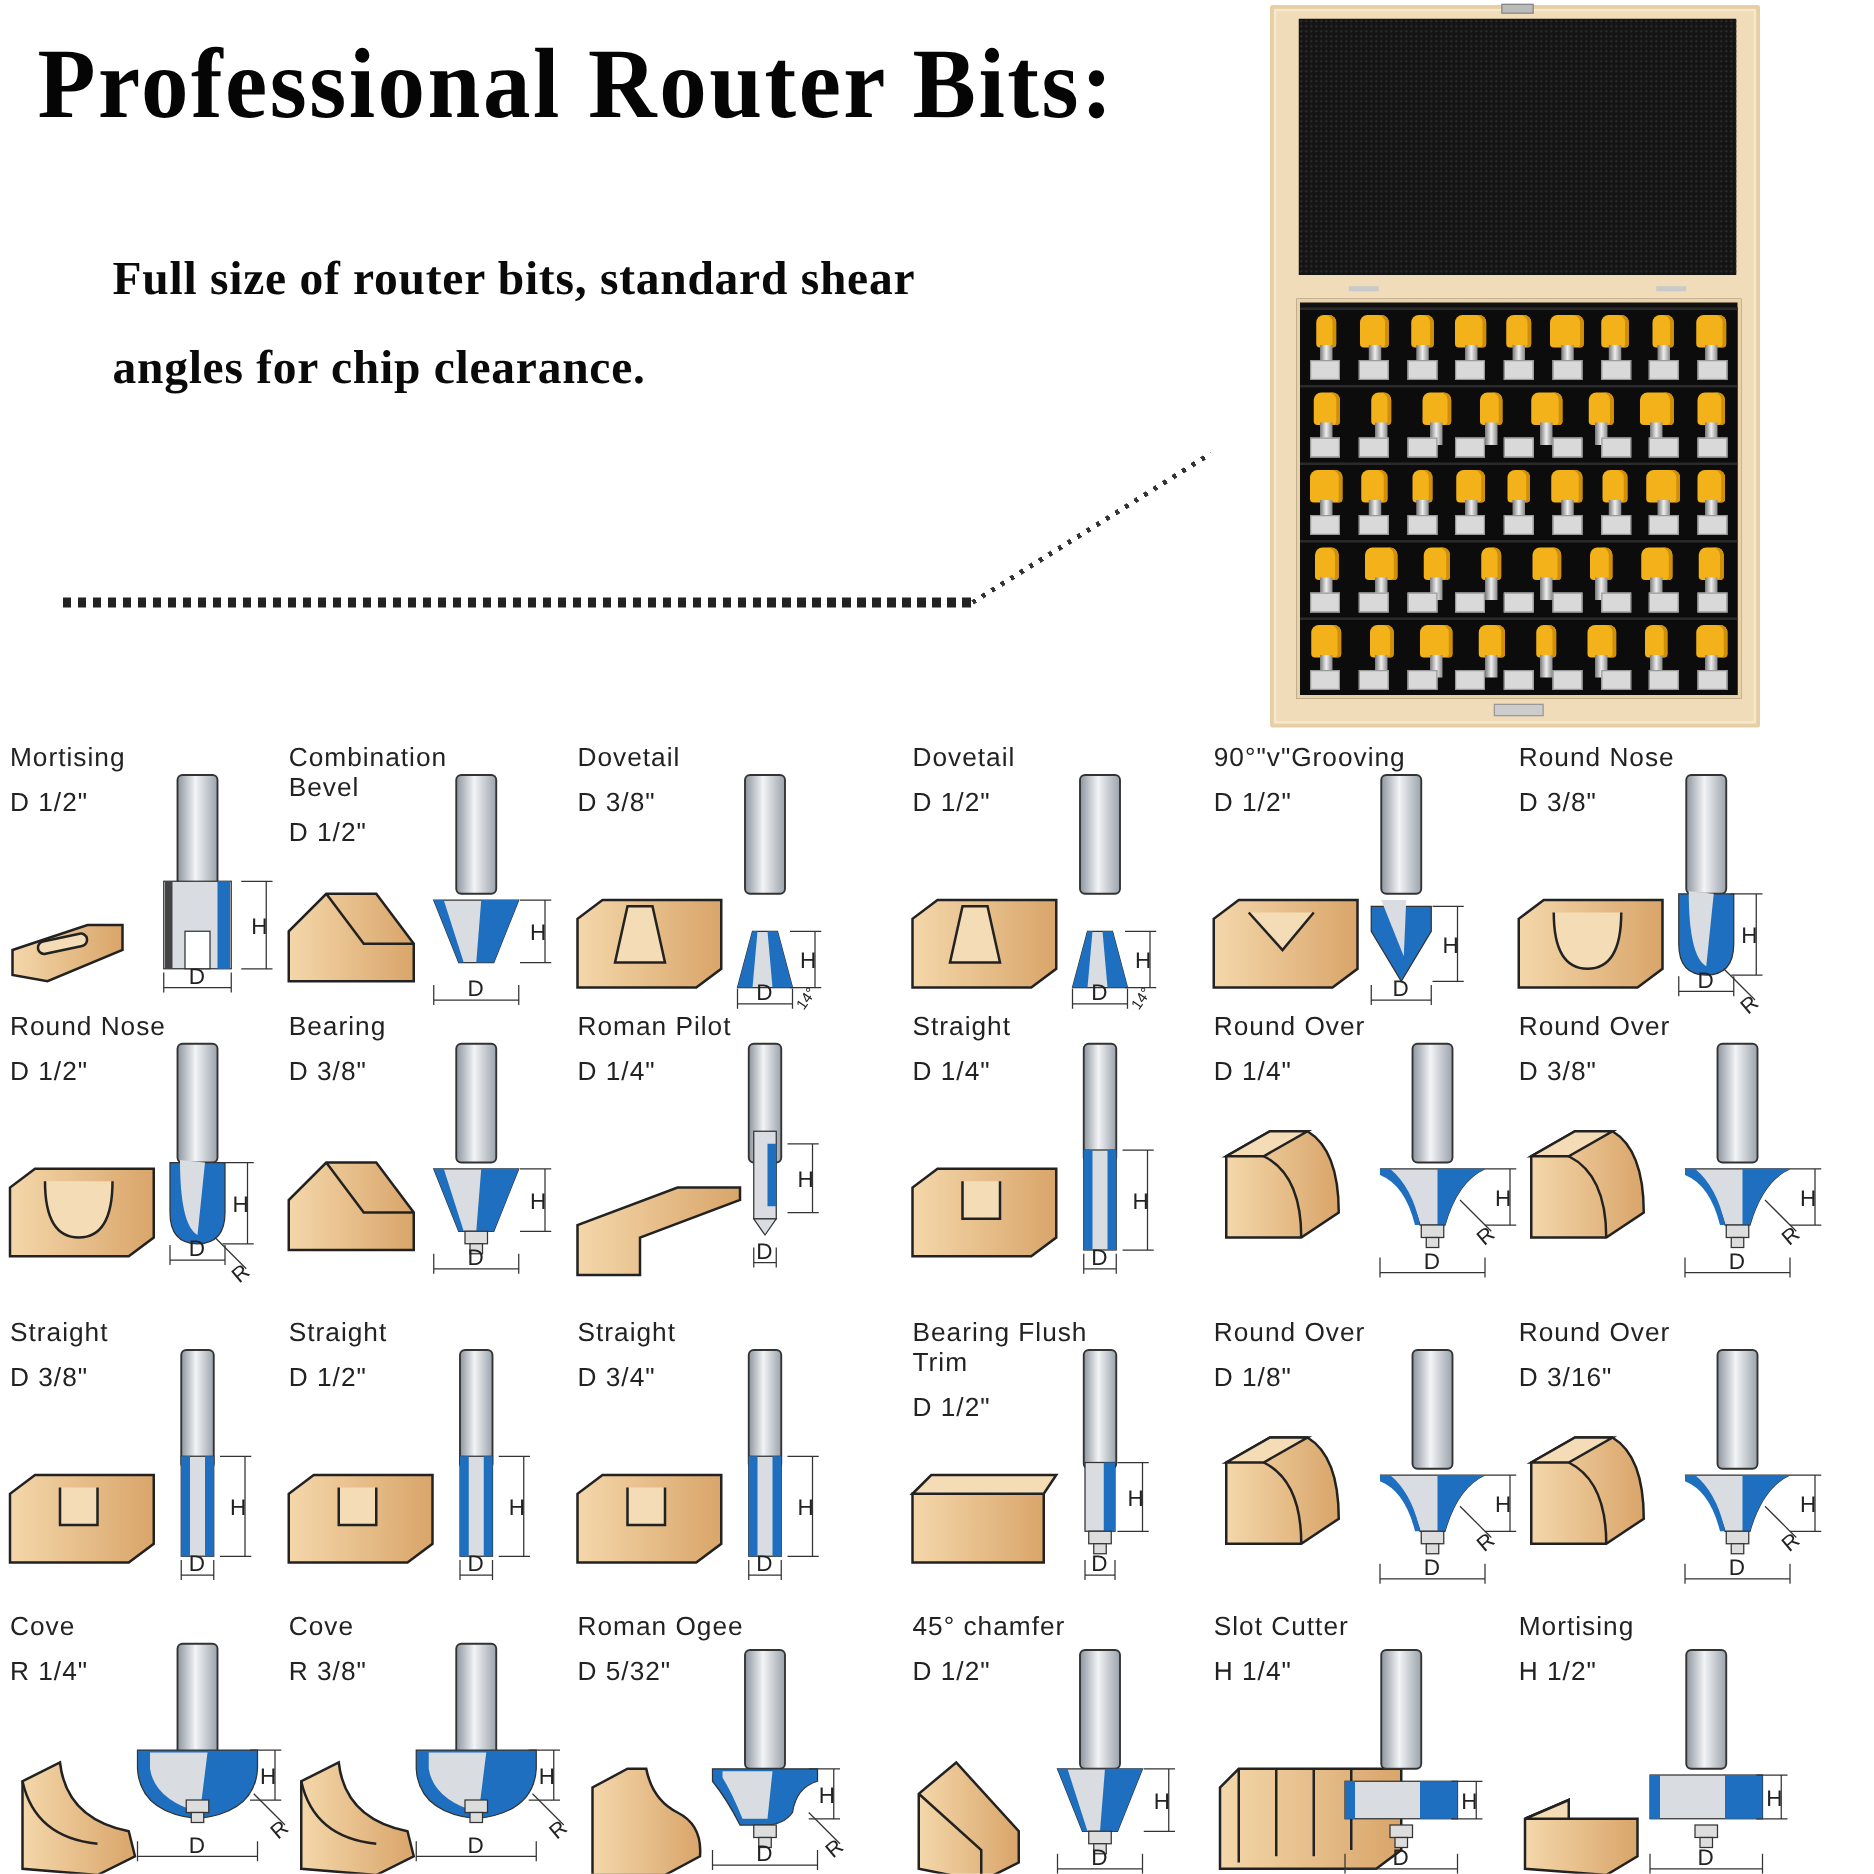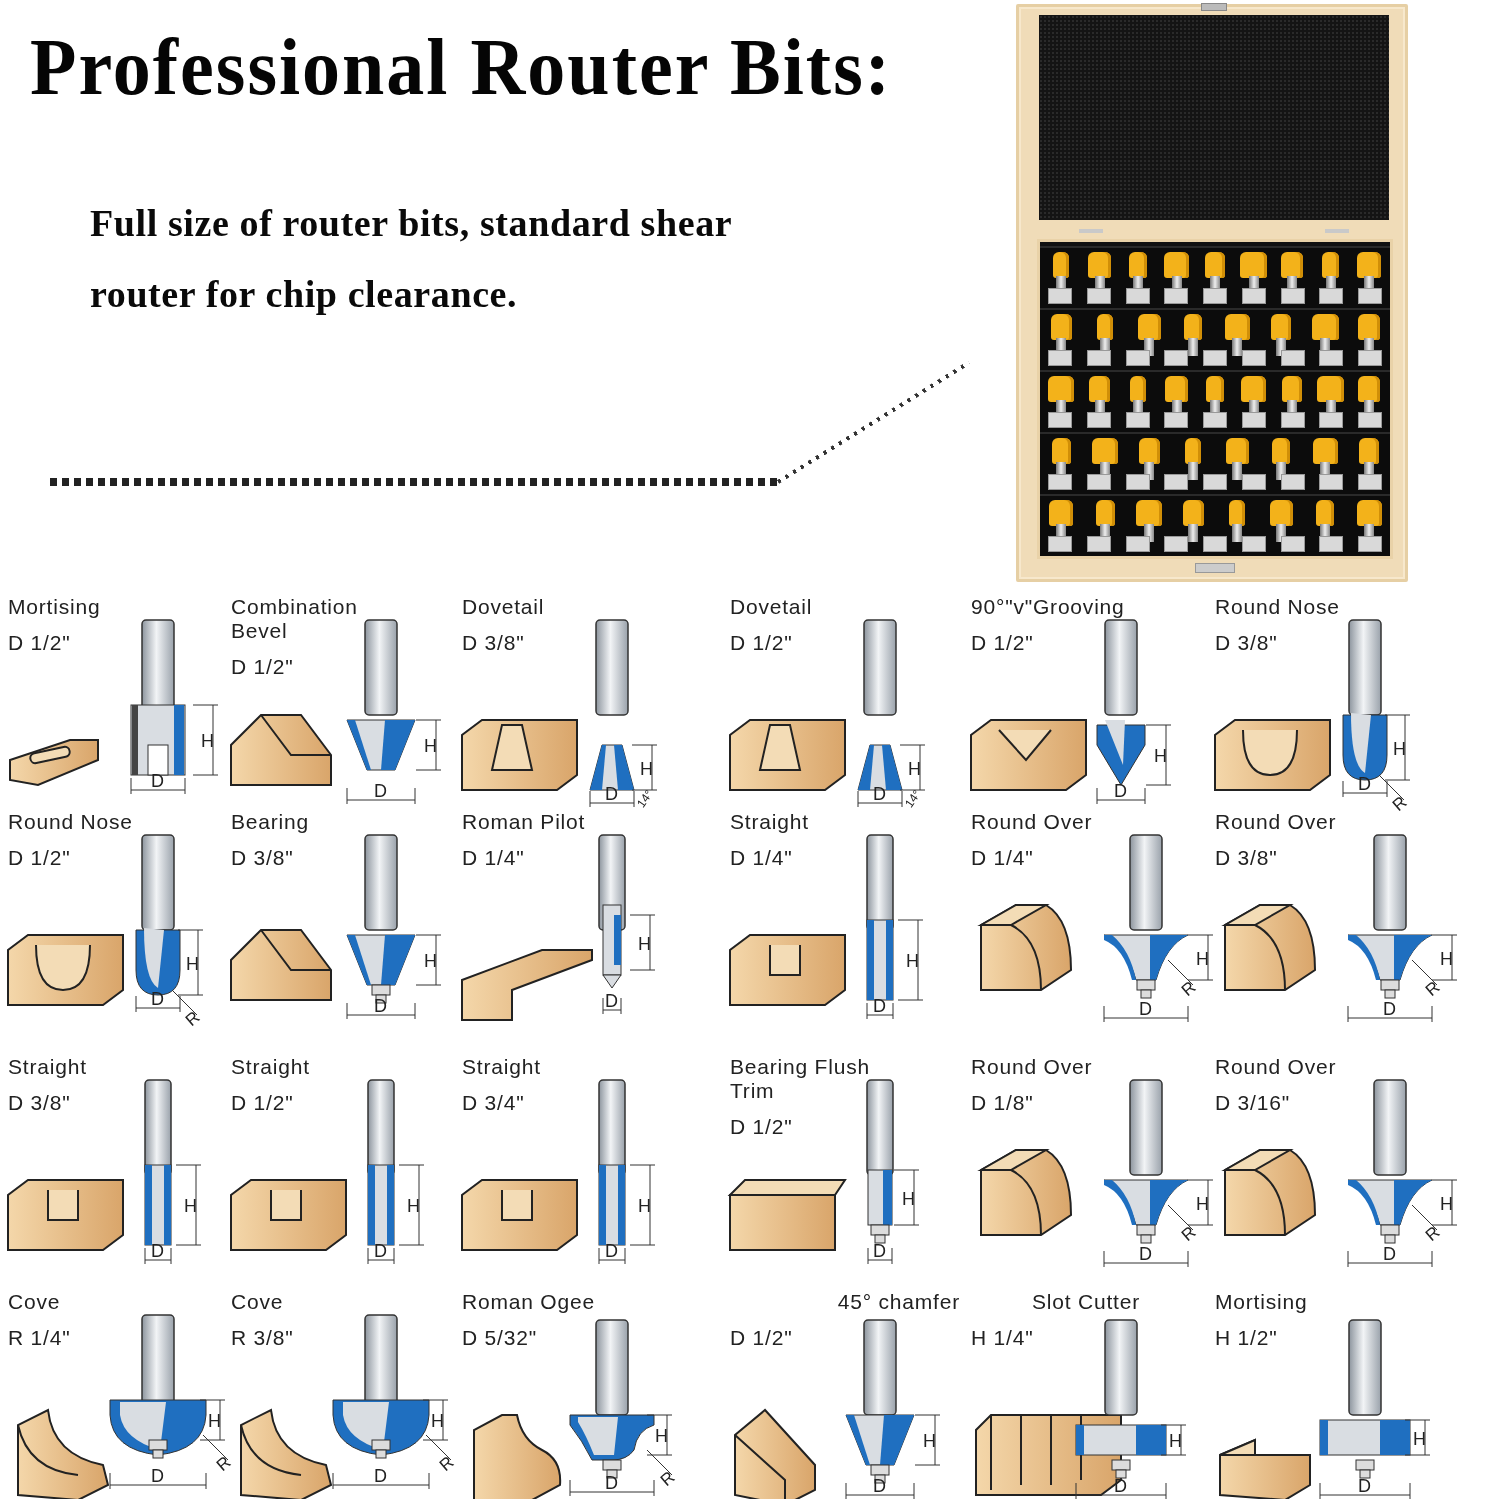--- a/index.html
+++ b/index.html
@@ -60,21 +60,21 @@
   .cell .size { position: absolute; left: 0; font-size: 21px; letter-spacing: 0.8px; color: #222; }
   .cell svg { position: absolute; left: 0; top: 0; overflow: visible; }
 </style>
 </head>
 <body>
 
 <h1 class="title">Professional Router Bits:</h1>
 
 <div class="desc">
   <div>Full size of router bits, standard shear</div>
-  <div>router for chip clearance.</div>
+  <div>angles for chip clearance.</div>
 </div>
 
 <div class="dash-line"></div>
 <div class="dash-diag"></div>
 
 <div class="box" title="Wooden storage case with yellow router bits on black tiered foam">
   <div class="clasp"></div>
   <div class="lid-foam"></div>
   <div class="hinge" style="left:60px"></div>
   <div class="hinge" style="left:306px"></div>
@@ -991,21 +991,21 @@
         <path d="M116 125 L184 125 L164 175 L136 175 Z" fill="#d9dde2" stroke="#333"></path>
         <path d="M154 125 L184 125 L164 175 L150 175 Z" fill="#1f6fc0"></path>
         <path d="M116 125 L124 125 L140 175 L136 175 Z" fill="#1f6fc0"></path>
         <rect x="141" y="175" width="18" height="10" fill="#ddd" stroke="#333"></rect>
         <rect x="145" y="185" width="10" height="8" fill="#ddd" stroke="#333"></rect>
         <path d="M205 125 L205 175 M185 125 L210 125 M185 175 L210 175" stroke="#333" stroke-width="1"></path>
         <text x="193" y="157" font-size="18" fill="#222" font-family="Liberation Sans, sans-serif">H</text>
         <path d="M116 205 L184 205 M116 193 L116 209 M184 193 L184 209" stroke="#333" stroke-width="1"></path>
         <text x="143" y="202" font-size="18" fill="#222" font-family="Liberation Sans, sans-serif">D</text>
       </svg>
-      <div class="name" style="width: 230px; text-align: right;">45° chamfer</div>
+      <div class="name" style="width: 230px;">45° chamfer</div>
       <div class="size" style="top: 36px;">D 1/2"</div>
     </div>
     <div class="cell" style="left: 971px; top: 1290px;">
       <svg width="240" height="225">
         <defs>
           <linearGradient id="wg" x1="0" x2="1">
             <stop offset="0" stop-color="#f4d7aa"></stop>
             <stop offset="1" stop-color="#d9a56a"></stop>
           </linearGradient>
         </defs>
@@ -1022,21 +1022,21 @@
         <rect x="105" y="135" width="90" height="30" fill="#d9dde2" stroke="#333"></rect>
         <rect x="165" y="135" width="30" height="30" fill="#1f6fc0"></rect>
         <rect x="105" y="135" width="8" height="30" fill="#1f6fc0"></rect>
         <rect x="141" y="170" width="18" height="10" fill="#ddd" stroke="#333"></rect>
         <rect x="145" y="180" width="10" height="8" fill="#ddd" stroke="#333"></rect>
         <path d="M210 135 L210 165 M190 135 L215 135 M190 165 L215 165" stroke="#333" stroke-width="1"></path>
         <text x="198" y="157" font-size="18" fill="#222" font-family="Liberation Sans, sans-serif">H</text>
         <path d="M105 205 L195 205 M105 193 L105 209 M195 193 L195 209" stroke="#333" stroke-width="1"></path>
         <text x="143" y="202" font-size="18" fill="#222" font-family="Liberation Sans, sans-serif">D</text>
       </svg>
-      <div class="name" style="width: 230px; text-align: center;">Slot Cutter</div>
+      <div class="name" style="width: 230px;">Slot Cutter</div>
       <div class="size" style="top: 36px;">H 1/4"</div>
     </div>
     <div class="cell" style="left: 1215px; top: 1290px;">
       <svg width="240" height="225">
         <defs>
           <linearGradient id="wg" x1="0" x2="1">
             <stop offset="0" stop-color="#f4d7aa"></stop>
             <stop offset="1" stop-color="#d9a56a"></stop>
           </linearGradient>
         </defs>

